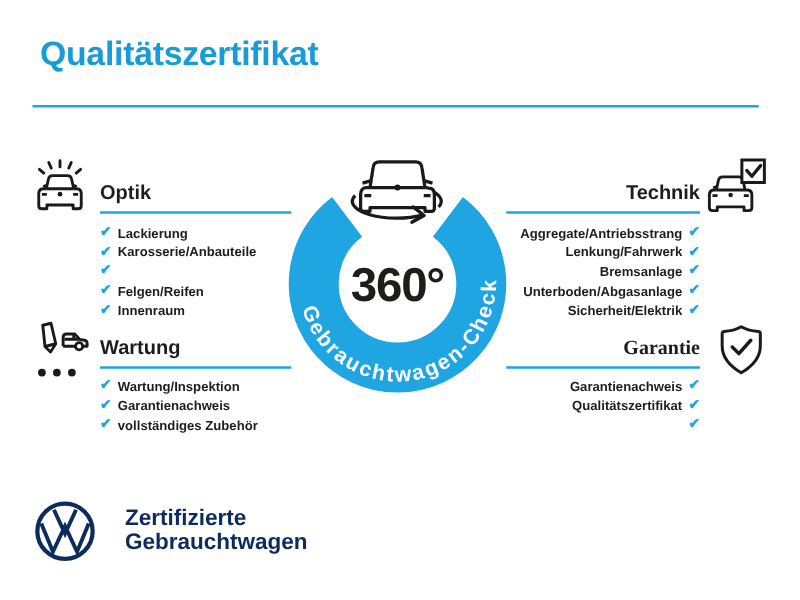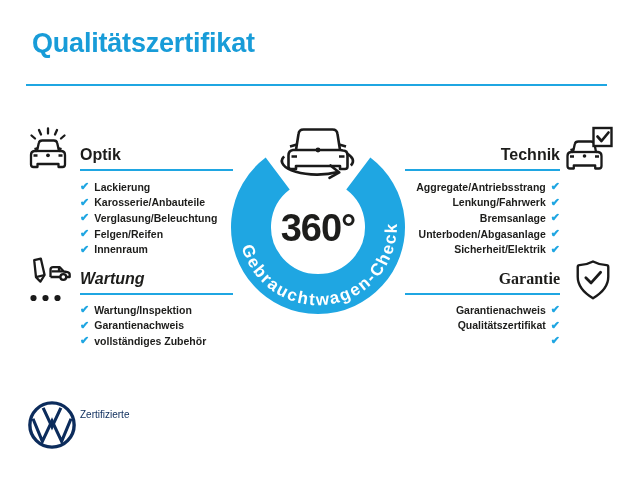--- a/index.html
+++ b/index.html
@@ -24,21 +24,21 @@
   .row{height:15.6px;display:flex;align-items:center;gap:5px;white-space:nowrap;}
   .list.right .row{justify-content:flex-end;}
   .check{color:var(--accent);font-size:11px;line-height:1;transform:translateY(-0.5px);}
 
   .center-graphic{position:absolute;left:218px;top:112px;width:200px;height:210px;}
   .ring-label-text{font-family:"Liberation Sans",sans-serif;font-weight:700;font-size:17px;
                    letter-spacing:1.8px;fill:#fff;}
   .deg-text{font-family:"Liberation Sans",sans-serif;font-weight:700;font-size:38px;
             letter-spacing:-1px;fill:#1d1d1b;}
 
-  .footer-text{position:absolute;left:80px;top:405px;font-size:10px;font-weight:400;
+  .footer-text{position:absolute;left:100px;top:405px;font-size:18px;font-weight:700;
                color:var(--navy);line-height:19px;}
   svg .ln{fill:none;stroke:#1a1a1a;stroke-width:2.3;stroke-linejoin:round;}
   svg .lnc{fill:none;stroke:#1a1a1a;stroke-width:2.3;stroke-linejoin:round;stroke-linecap:round;}
   svg .dot{fill:#1a1a1a;stroke:none;}
 </style>
 </head>
 <body>
 
 <div class="stage">
 
@@ -62,21 +62,20 @@
     <div class="row">
         <span class="check">✔</span>
         <span>Lackierung</span>
       </div>
     <div class="row">
         <span class="check">✔</span>
         <span>Karosserie/Anbauteile</span>
       </div>
     <div class="row">
         <span class="check">✔</span>
-        <span>Verglasung/Beleuchtung</span>
       </div>
     <div class="row">
         <span class="check">✔</span>
         <span>Felgen/Reifen</span>
       </div>
     <div class="row">
         <span class="check">✔</span>
         <span>Innenraum</span>
       </div>
   </div>
@@ -123,21 +122,21 @@
       <path class="ln" d="M10.2,4.2 L16.8,2.6 L20.6,19 L16.4,25.6 L12.0,21.2 Z"></path>
       <path class="ln" d="M12.0,21.2 L20.6,19"></path>
       <path class="ln" d="M26.5,21 L26.5,13.8 Q26.5,11.2 29.2,11.2 L35.8,11.2 L39.8,15.5 L43.5,16.2 Q45.7,16.6 45.7,18.7 L45.7,21 L42.3,21 M36.3,21 L26.5,21"></path>
       <path class="ln" d="M35,11.5 L35,15.4 M27.5,15.4 L39.5,15.4"></path>
       <circle cx="39.3" cy="21" r="2.9" fill="#fff" stroke="#1a1a1a" stroke-width="2.3"></circle>
       <circle class="dot" cx="9.5" cy="42" r="3.1"></circle>
       <circle class="dot" cx="21.5" cy="42" r="3.1"></circle>
       <circle class="dot" cx="33.5" cy="42" r="3.1"></circle>
     </svg>
   </div>
-  <div class="sec-title" style="left:80px;top:270px;font-style:italic;">Wartung</div>
+  <div class="sec-title" style="left:80px;top:270px;">Wartung</div>
   <div class="sec-rule" style="left:80px;top:293px;width:153px;"></div>
   <div class="list" style="left:80px;top:302px;">
     <div class="row">
         <span class="check">✔</span>
         <span>Wartung/Inspektion</span>
       </div>
     <div class="row">
         <span class="check">✔</span>
         <span>Garantienachweis</span>
       </div>
@@ -199,15 +198,16 @@
 
   <div class="icon" style="left:27px;top:400px;width:50px;height:50px;">
     <svg width="50" height="50" viewBox="0 0 96 96">
       <circle cx="48" cy="48" r="42.5" fill="none" stroke="#0C2C5C" stroke-width="6.5"></circle>
       <path d="M31,15 L48,51.5 L65,15" fill="none" stroke="#0C2C5C" stroke-width="6" stroke-linejoin="miter"></path>
       <path d="M11.5,36 L29.5,79.5 L48,40 L66.5,79.5 L84.5,36" fill="none" stroke="#0C2C5C" stroke-width="6" stroke-linejoin="miter"></path>
     </svg>
   </div>
   <div class="footer-text">
     <div>Zertifizierte</div>
+    <div>Gebrauchtwagen</div>
   </div>
 
 </div>
 
 </body></html>

